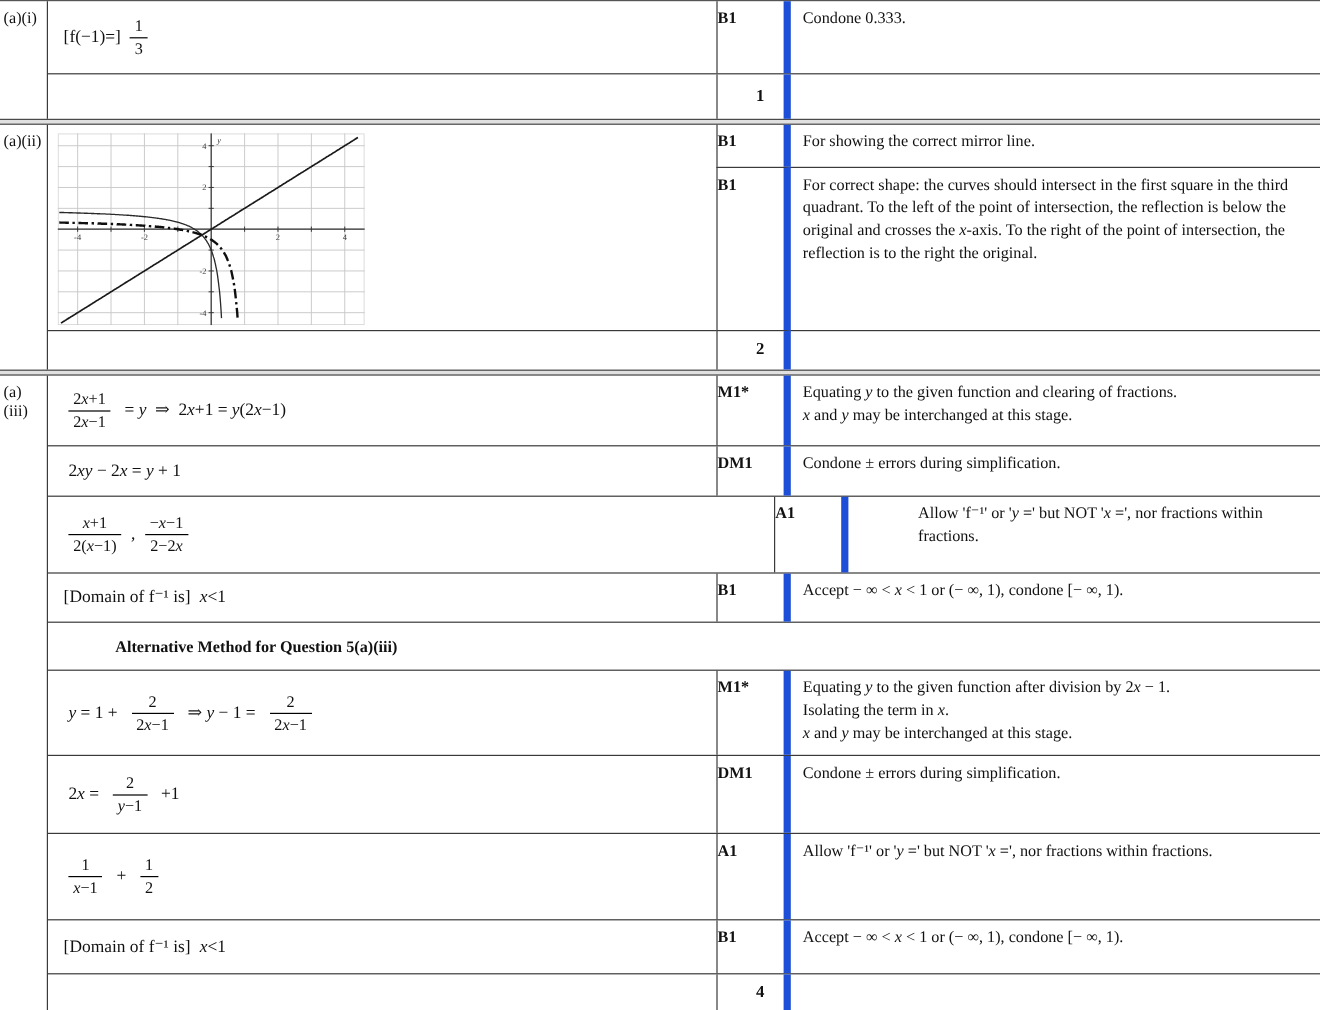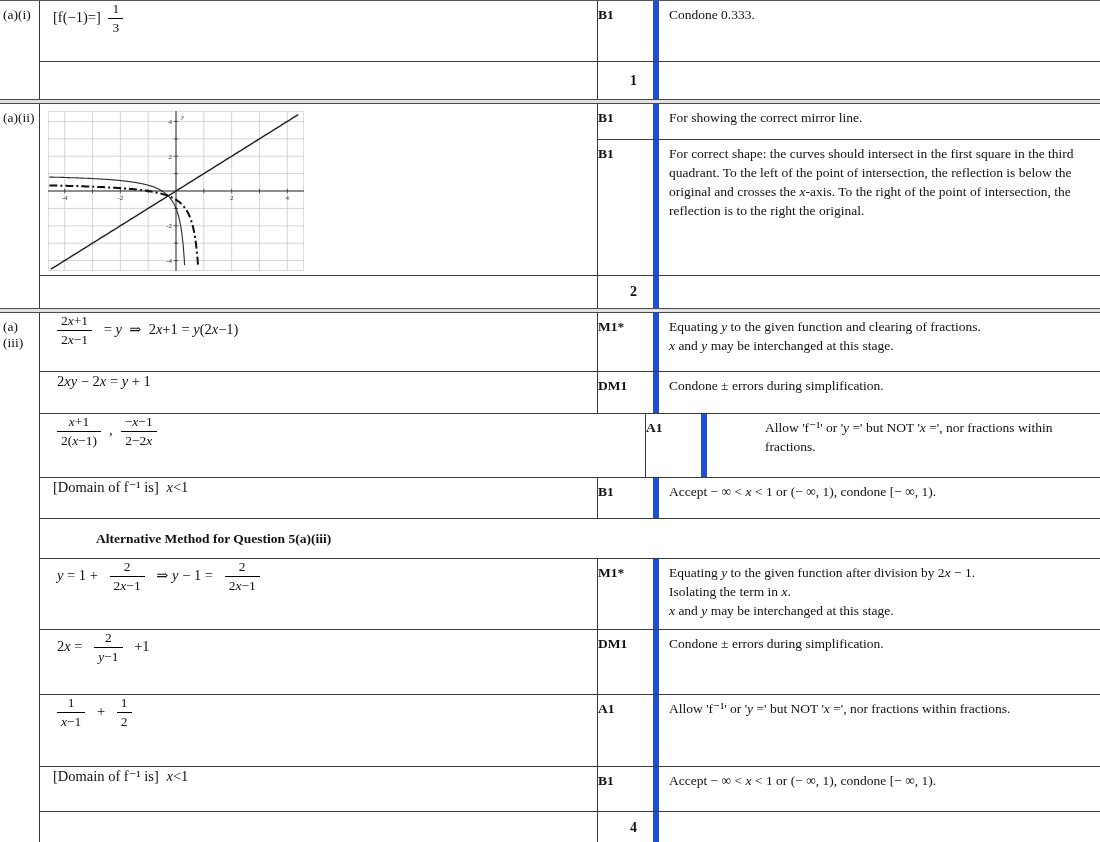--- a/index.html
+++ b/index.html
@@ -8,21 +8,21 @@
     border-top:1px solid #555;border-bottom:1px solid #777;
     font-family:"Liberation Serif","DejaVu Serif",serif;color:#111;
     background:#fff;
   }
   .section{display:flex;}
   .qcol{width:40px;flex:none;box-sizing:border-box;border-right:1px solid #3a3a3a;}
   .qlabel{padding:6px 2px 0 3px;font-size:13.5px;}
   .rowsbox{flex:1;min-width:0;}
   .row{display:grid;grid-template-columns:557px 62px 1fr;box-sizing:border-box;}
   .bt{border-top:1px solid #3a3a3a;}
-  .wcell{display:flex;padding-left:13px;box-sizing:border-box;overflow:hidden;}
+  .wcell{display:flex;align-items:center;padding-left:13px;box-sizing:border-box;overflow:hidden;}
   .mcell{
     box-sizing:border-box;border-left:1px solid #3a3a3a;border-right:6px solid #1d4ed8;
     font-weight:700;font-size:13.5px;text-align:left;padding:6px 7px 0 0;
   }
   .mcell.total{display:flex;align-items:center;justify-content:flex-end;padding:0 16px 0 0;font-size:14px;}
   .ccell{box-sizing:border-box;font-size:13.5px;line-height:1.4;padding:5px 10px 4px 10px;}
   .cline{margin:0;}
   .altrow{display:flex;box-sizing:border-box;}
   .altcell{flex:1;display:flex;align-items:center;font-weight:700;font-size:13.5px;padding-left:8px;margin-left:48px;}
   .section-divider{height:3px;background:#e0e0e0;border-top:1px solid #4a4a4a;border-bottom:1px solid #4a4a4a;}

